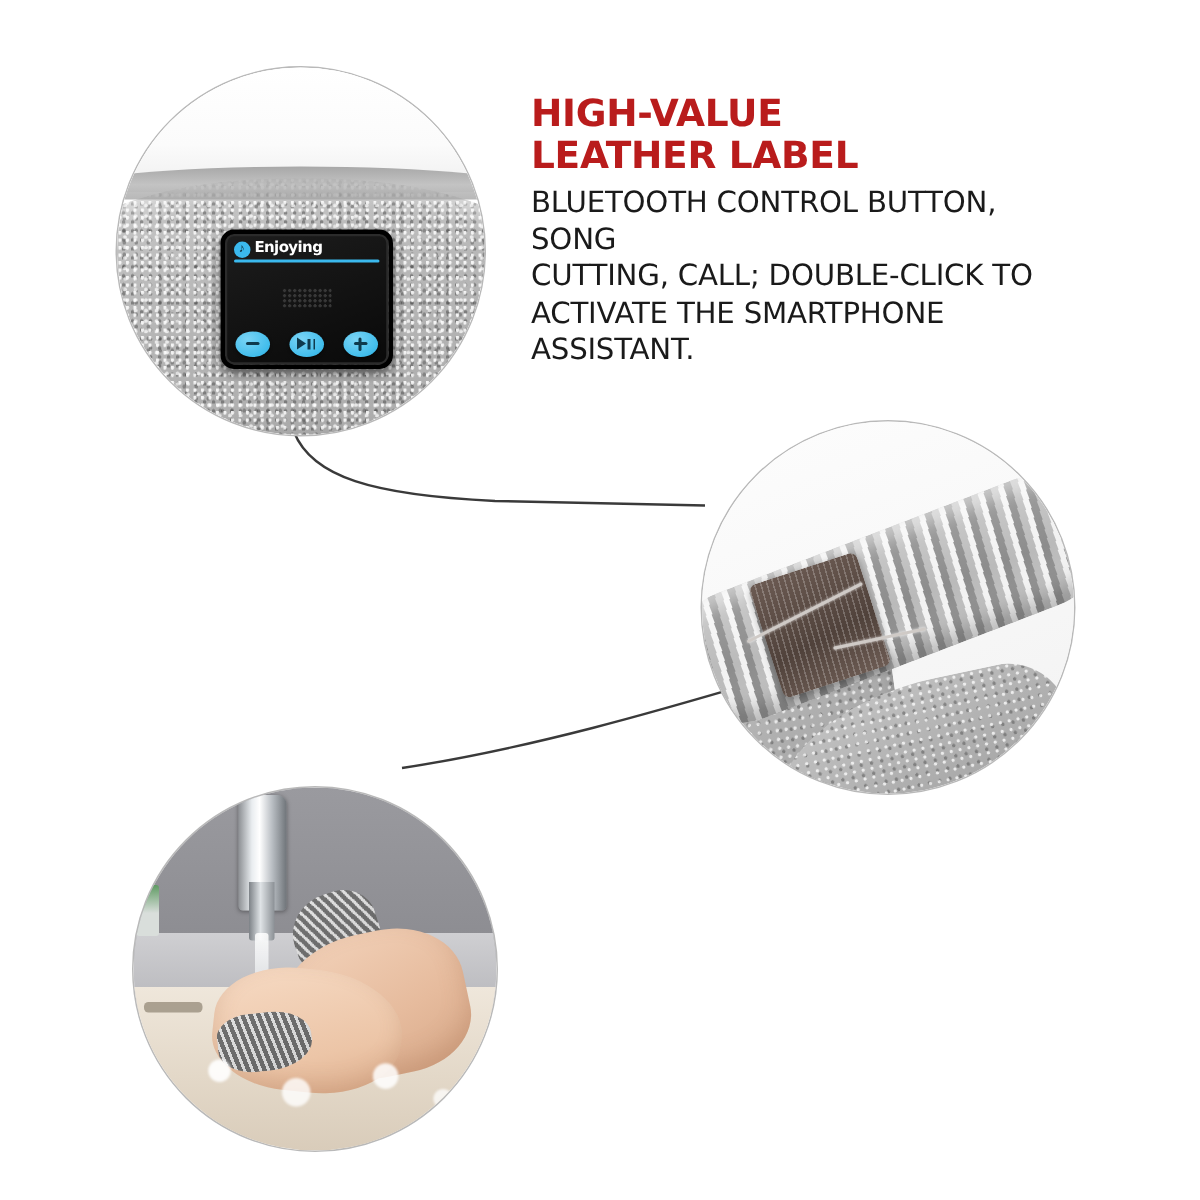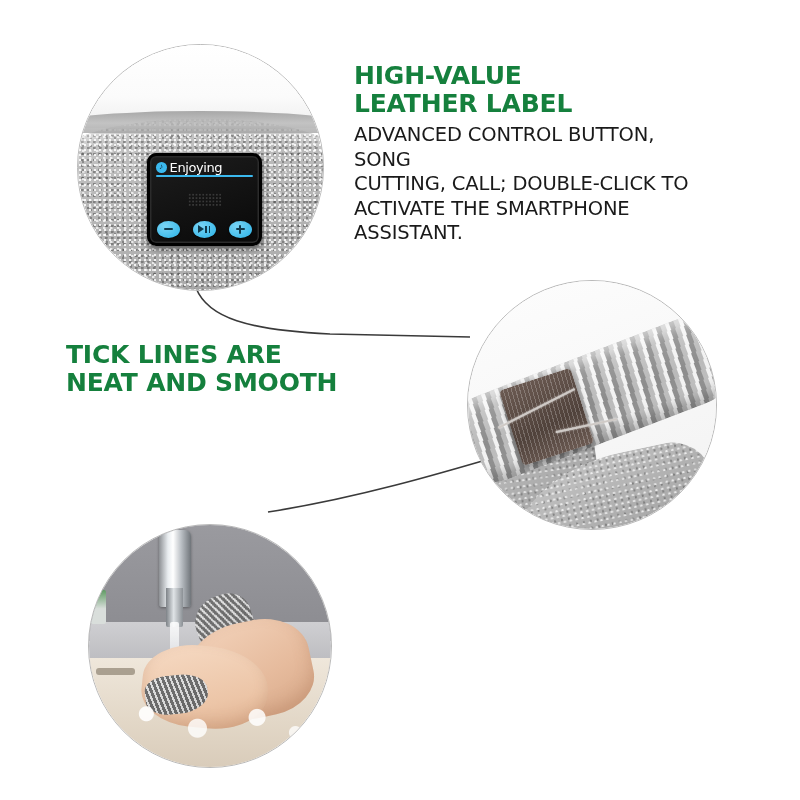--- a/index.html
+++ b/index.html
@@ -67,21 +67,21 @@
   }
   .patch-brand { display:flex; align-items:center; gap:3px; }
   .note-badge {
     width:11px; height:11px; border-radius:50%;
     background:#3bb9ee;
     display:flex; align-items:center; justify-content:center;
     color:#0d2a38; font-size:8px; line-height:1;
     flex:0 0 auto;
   }
   .brand-text {
-    color:#ffffff; font-size:13px; font-weight:400;
+    color:#ffffff; font-size:10px; font-weight:700;
     letter-spacing:-.4px; line-height:1;
     font-family:"DejaVu Sans", sans-serif;
   }
   .brand-rule { height:1.8px; background:#3bb9ee; margin-top:1px; border-radius:1px; }
   .grille {
     height:13px; margin:1px auto 0 auto; width:34%;
     background-image:radial-gradient(circle, #3a3a3a 0 .9px, transparent 1.1px);
     background-size:3.4px 3.4px;
     opacity:.95;
   }
@@ -242,21 +242,21 @@
     border-radius:2px;
   }
   .drain {
     position:absolute; left:3%; top:59%; width:16%; height:3%;
     background:#9a8f7e; border-radius:3px; opacity:.8;
   }
 
   
   .text-block { position:absolute; }
   .heading {
-    color:#15803d;
+    color:#b91c1c;
     font-weight:700;
     font-size:25px;
     line-height:1.12;
     letter-spacing:-.2px;
     font-family:"DejaVu Sans", sans-serif;
     white-space:pre-line;
   }
   .body-copy {
     color:#1a1a1a;
     font-weight:400;
@@ -347,25 +347,23 @@
       <div class="hand-back"></div>
       <div class="hand-front"></div>
       <div class="scarf-bottom"></div>
       <div class="suds"></div>
     </div>
   </div>
 
   <div class="text-block" id="text-1">
     <div class="heading">HIGH-VALUE
 LEATHER LABEL</div>
-    <div class="body-copy">ADVANCED CONTROL BUTTON, SONG
+    <div class="body-copy">BLUETOOTH CONTROL BUTTON, SONG
 CUTTING, CALL; DOUBLE-CLICK TO
 ACTIVATE THE SMARTPHONE
 ASSISTANT.</div>
   </div>
 
   <div class="text-block" id="text-2">
-    <div class="heading">TICK LINES ARE
-NEAT AND SMOOTH</div>
   </div>
 
 
 </div>
 
 </body></html>

